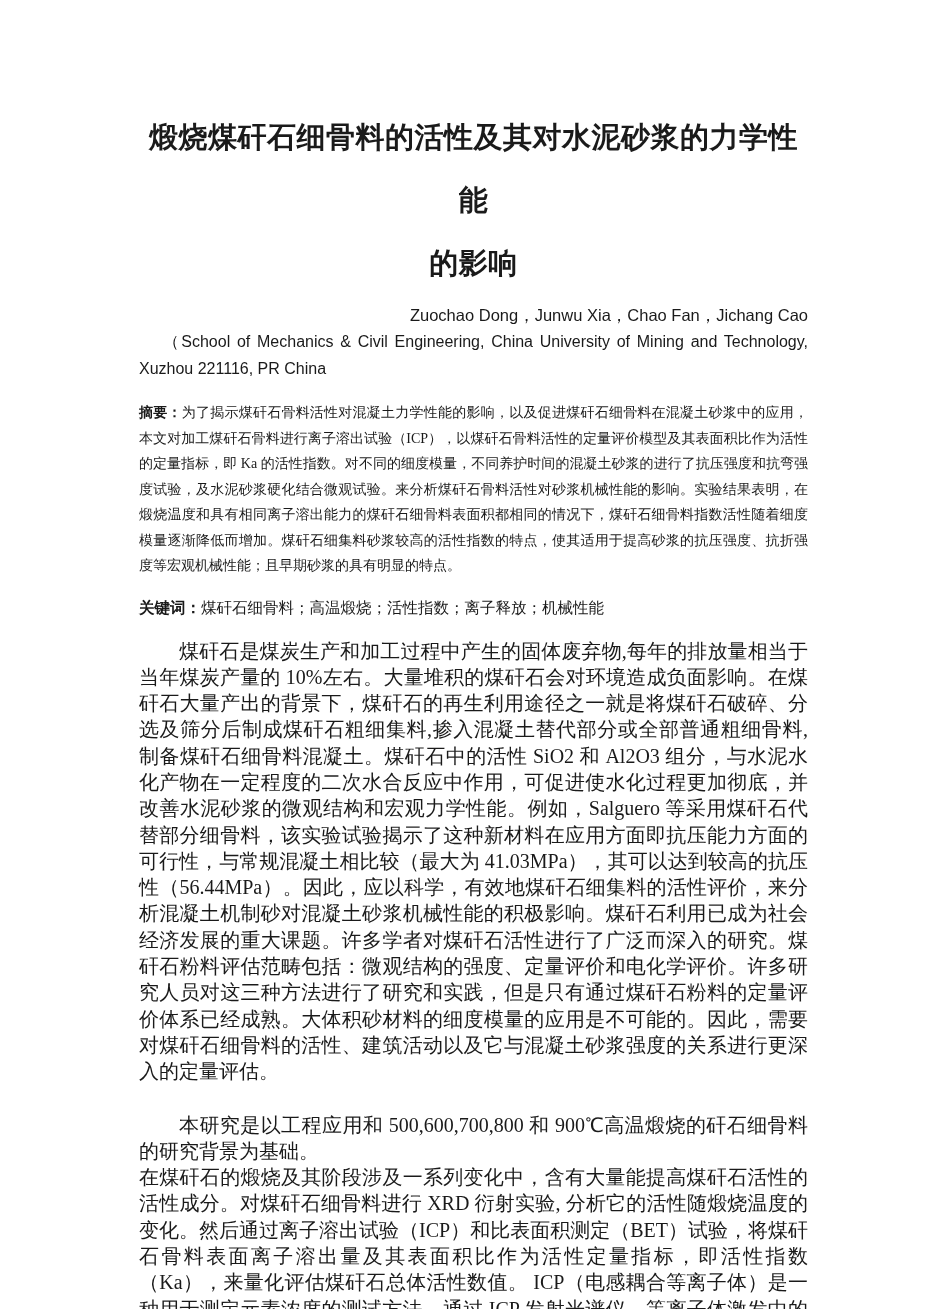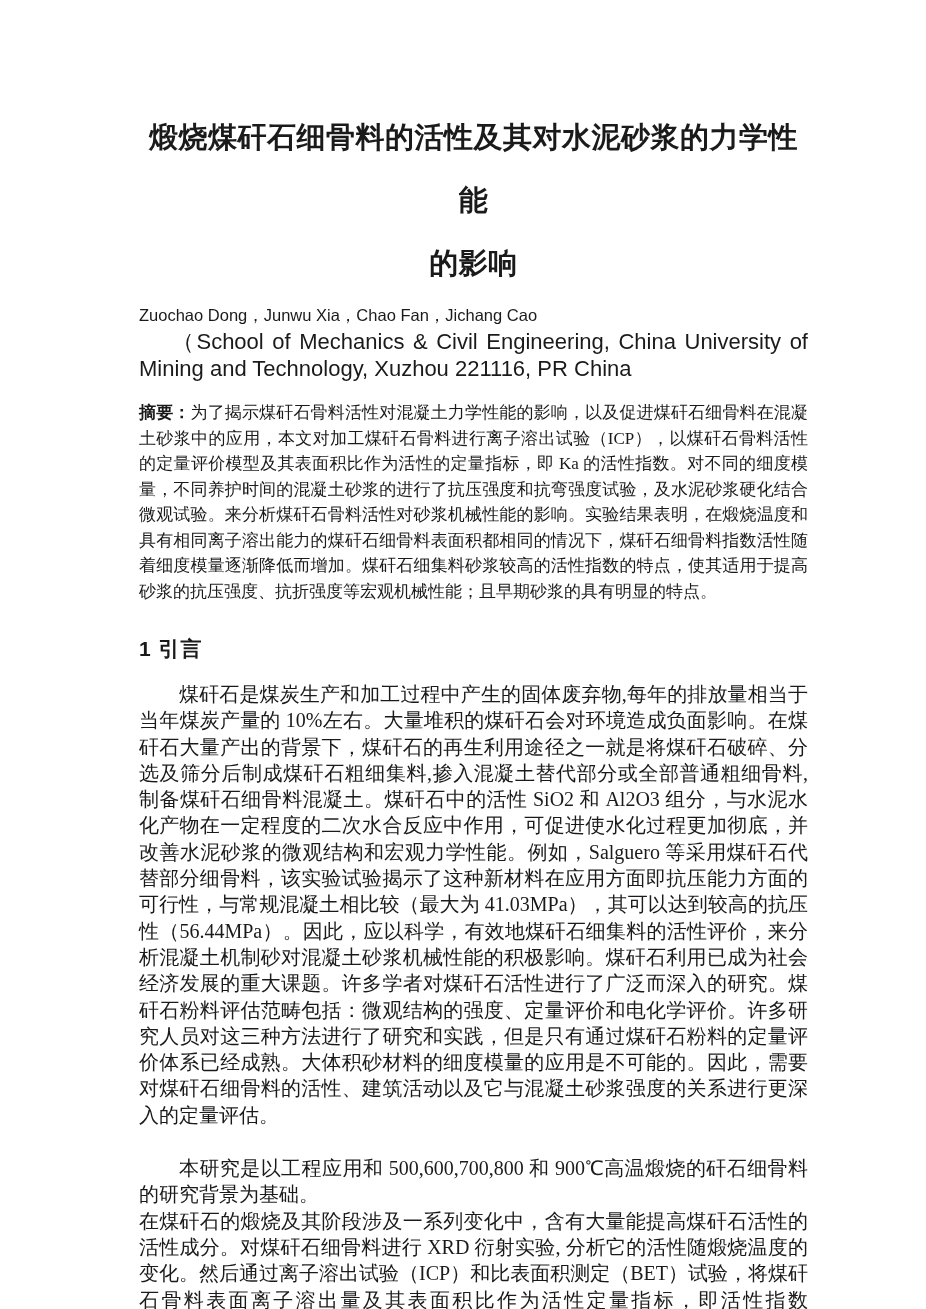--- a/index.html
+++ b/index.html
@@ -25,34 +25,34 @@
       line-height: 63px;
       letter-spacing: 0.5px;
       text-align: center;
       margin: 0;
       color: #1a1a1a;
     }
     .authors {
       font-family: "Liberation Sans", sans-serif;
       font-size: 16.5px;
       line-height: 26px;
-      text-align: left;
+      text-align: right;
       margin: 7px 0 0 0;
     }
     .affil {
       font-family: "Liberation Sans", sans-serif;
-      font-size: 22px;
+      font-size: 16px;
       line-height: 27px;
       text-align: justify;
       text-indent: 1.5em;
       margin: 0;
     }
     .abstract {
       font-family: "Liberation Serif", serif;
-      font-size: 17px;
+      font-size: 14px;
       line-height: 25.5px;
       text-align: justify;
       margin: 18px 0 0 0;
     }
     .keywords {
       font-family: "Liberation Serif", serif;
       font-size: 15.5px;
       line-height: 26px;
       text-align: left;
       margin: 16px 0 0 0;
@@ -97,22 +97,24 @@
 
   <p class="authors">Zuochao Dong，Junwu Xia，Chao Fan，Jichang Cao</p>
 
   <p class="affil">（School of Mechanics &amp; Civil Engineering, China University of Mining and Technology, Xuzhou 221116, PR China</p>
 
 
   <p class="abstract">
     <span class="lbl">摘要：</span><span>为了揭示煤矸石骨料活性对混凝土力学性能的影响，以及促进煤矸石细骨料在混凝土砂浆中的应用，本文对加工煤矸石骨料进行离子溶出试验（ICP），以煤矸石骨料活性的定量评价模型及其表面积比作为活性的定量指标，即 Ka 的活性指数。对不同的细度模量，不同养护时间的混凝土砂浆的进行了抗压强度和抗弯强度试验，及水泥砂浆硬化结合微观试验。来分析煤矸石骨料活性对砂浆机械性能的影响。实验结果表明，在煅烧温度和具有相同离子溶出能力的煤矸石细骨料表面积都相同的情况下，煤矸石细骨料指数活性随着细度模量逐渐降低而增加。煤矸石细集料砂浆较高的活性指数的特点，使其适用于提高砂浆的抗压强度、抗折强度等宏观机械性能；且早期砂浆的具有明显的特点。</span>
   </p>
 
+  <p class="keywords">
+    <span class="lbl">关键词：</span><span>煤矸石细骨料；高温煅烧；活性指数；离子释放；机械性能</span>
+  </p>
 
-  <h2 class="section-heading">1 引言</h2>
 
   <p class="body-para first">煤矸石是煤炭生产和加工过程中产生的固体废弃物,每年的排放量相当于当年煤炭产量的 10%左右。大量堆积的煤矸石会对环境造成负面影响。在煤矸石大量产出的背景下，煤矸石的再生利用途径之一就是将煤矸石破碎、分选及筛分后制成煤矸石粗细集料,掺入混凝土替代部分或全部普通粗细骨料,制备煤矸石细骨料混凝土。煤矸石中的活性 SiO2 和 Al2O3 组分，与水泥水化产物在一定程度的二次水合反应中作用，可促进使水化过程更加彻底，并改善水泥砂浆的微观结构和宏观力学性能。例如，Salguero 等采用煤矸石代替部分细骨料，该实验试验揭示了这种新材料在应用方面即抗压能力方面的可行性，与常规混凝土相比较（最大为 41.03MPa），其可以达到较高的抗压性（56.44MPa）。因此，应以科学，有效地煤矸石细集料的活性评价，来分析混凝土机制砂对混凝土砂浆机械性能的积极影响。煤矸石利用已成为社会经济发展的重大课题。许多学者对煤矸石活性进行了广泛而深入的研究。煤矸石粉料评估范畴包括：微观结构的强度、定量评价和电化学评价。许多研究人员对这三种方法进行了研究和实践，但是只有通过煤矸石粉料的定量评价体系已经成熟。大体积砂材料的细度模量的应用是不可能的。因此，需要对煤矸石细骨料的活性、建筑活动以及它与混凝土砂浆强度的关系进行更深入的定量评估。</p>
 
   <p class="body-para spaced">
     <span>本研究是以工程应用和 500,600,700,800 和 900℃高温煅烧的矸石细骨料的研究背景为基础。</span><br>
     <span>在煤矸石的煅烧及其阶段涉及一系列变化中，含有大量能提高煤矸石活性的活性成分。对煤矸石细骨料进行 XRD 衍射实验, 分析它的活性随煅烧温度的变化。然后通过离子溶出试验（ICP）和比表面积测定（BET）试验，将煤矸石骨料表面离子溶出量及其表面积比作为活性定量指标，即活性指数（Ka），来量化评估煤矸石总体活性数值。 ICP（电感耦合等离子体）是一种用于测定元素浓度的测试方法，通过 ICP 发射光谱仪，等离子体激发中的样品，使测试仪器中发出的元素的特定波长的光能够分析发射光谱峰强度，与标准曲线的质量数和溶液中元素的定量分析的标准溶液相比。 BET 是测定固体比表面积的标准试验方法，表面试验仪是基于氮气吸附，以氦或氢为载体，两种气体以一定比例混合，达到规定的相对压力，然后通过固体材料在吸收峰面积的基础上，可以在吸附压力下，根据 BET 公式计算比表面积。最后，结合环境扫描电子显微镜（SEM）分析，分析了煤矸石细骨料不同活性指数对混凝土砂浆抗压强度和弯曲强度的影响。</span>
   </p>
 
 </div>
 

